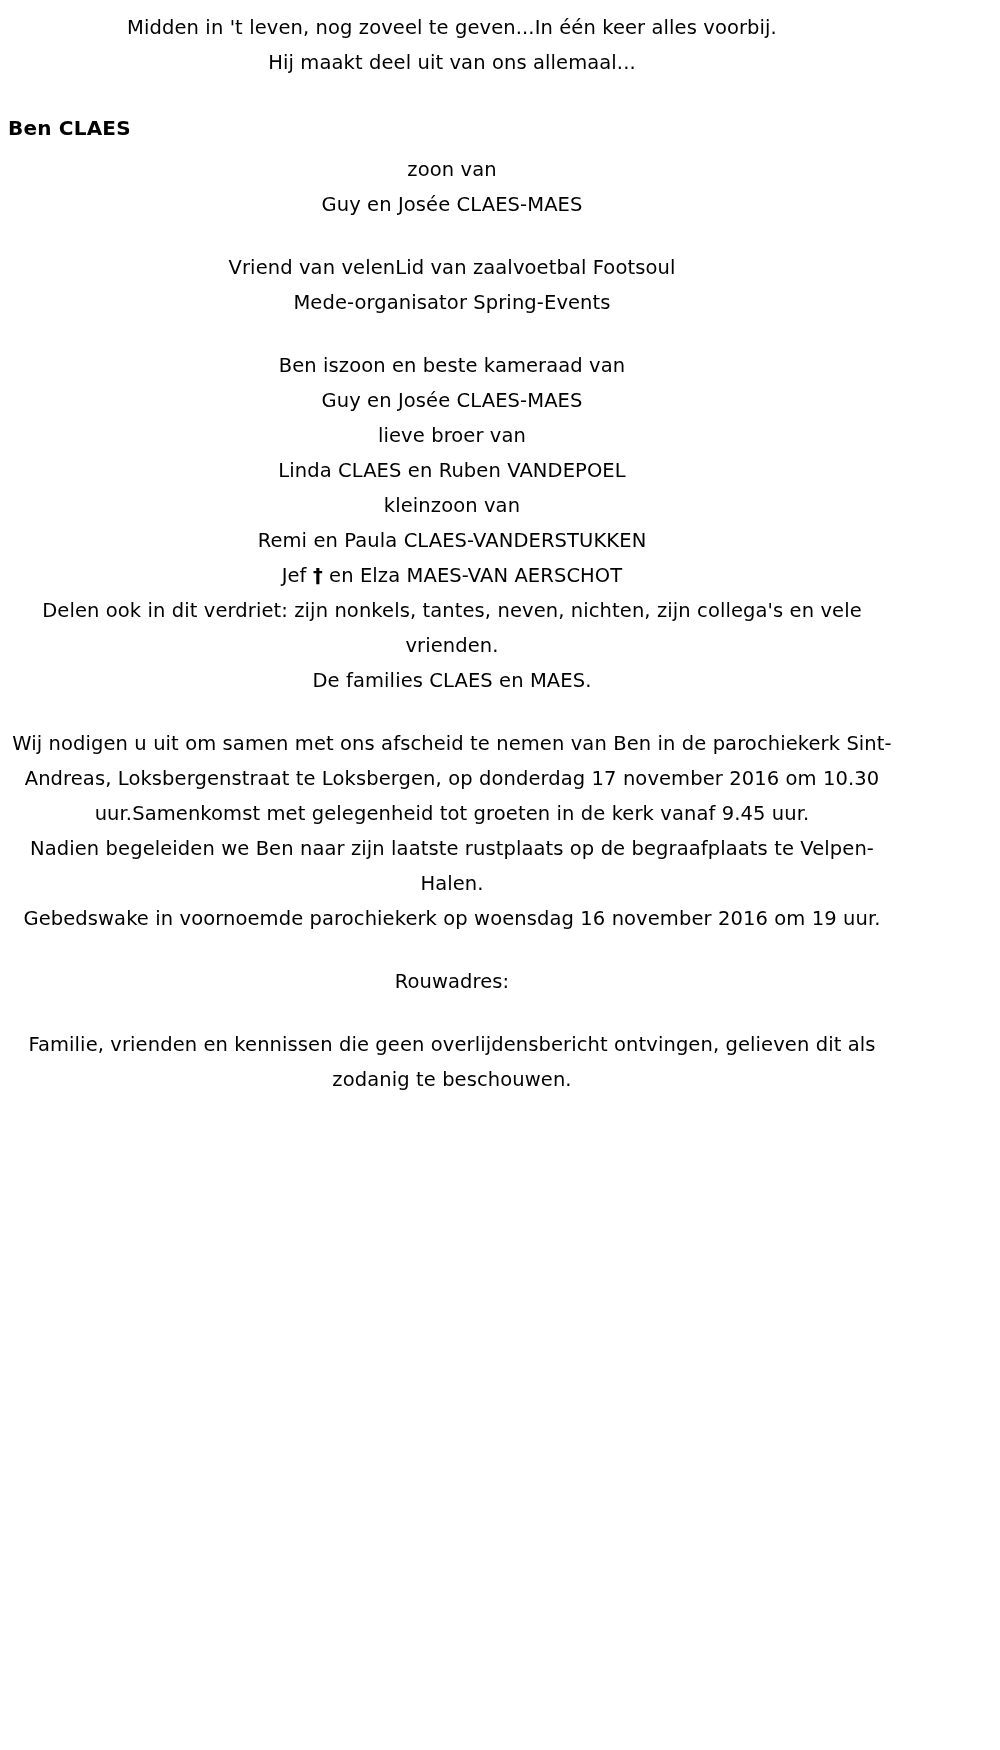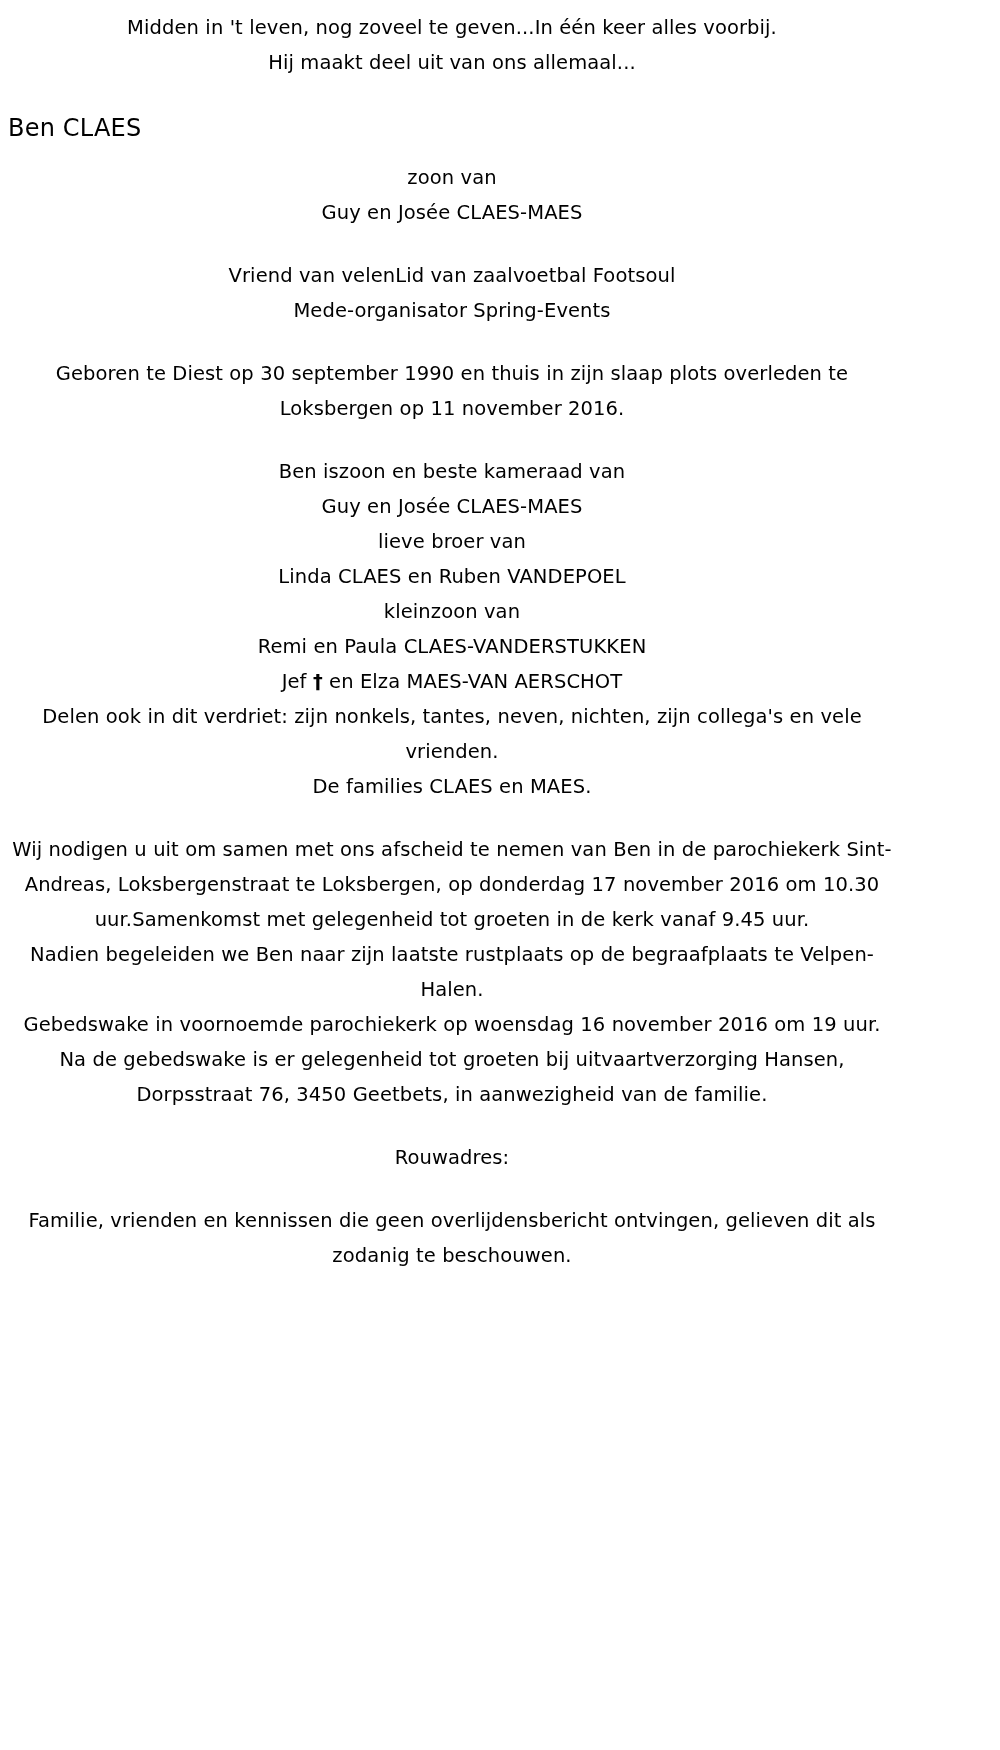--- a/index.html
+++ b/index.html
@@ -26,25 +26,25 @@
   }
   .line {
     font-size: 19.5px;
     line-height: 35px;
     letter-spacing: 0.1px;
     white-space: pre-wrap;
     word-wrap: break-word;
     text-align: center;
   }
   .name-heading {
-    font-size: 24px;
+    font-size: 20px;
     line-height: 40px;
-    font-weight: normal;
+    font-weight: bold;
     letter-spacing: 0.2px;
-    margin: 0 0 12px 0;
+    margin: 0 0 4px 0;
   }
   .dagger {
     font-weight: bold;
   }
 </style>
 </head>
 <body>
 
 <div id="notice">
 
@@ -57,41 +57,37 @@
     <div class="name-heading">Ben CLAES</div>
     <div class="line">zoon van</div>
     <div class="line">Guy en Josée CLAES-MAES</div>
   </div>
 
   <div class="para">
     <div class="line">Vriend van velenLid van zaalvoetbal Footsoul</div>
     <div class="line">Mede-organisator Spring-Events</div>
   </div>
 
-  <div class="para">
-    <div class="line">Geboren te Diest op 30 september 1990 en thuis in zijn slaap plots overleden te Loksbergen op 11 november 2016.</div>
-  </div>
 
   <div class="para">
     <div class="line">Ben iszoon en beste kameraad van</div>
     <div class="line">Guy en Josée CLAES-MAES</div>
     <div class="line">lieve broer van</div>
     <div class="line">Linda CLAES en Ruben VANDEPOEL</div>
     <div class="line">kleinzoon van</div>
     <div class="line">Remi en Paula CLAES-VANDERSTUKKEN</div>
     <div class="line"><span>Jef </span><span class="dagger">†</span><span> en Elza MAES-VAN AERSCHOT</span></div>
     <div class="line">Delen ook in dit verdriet: zijn nonkels, tantes, neven, nichten, zijn collega's en vele vrienden.</div>
     <div class="line">De families CLAES en MAES.</div>
   </div>
 
   <div class="para">
     <div class="line">Wij nodigen u uit om samen met ons afscheid te nemen van Ben in de parochiekerk Sint-Andreas, Loksbergenstraat te Loksbergen, op donderdag 17 november 2016 om 10.30 uur.Samenkomst met gelegenheid tot groeten in de kerk vanaf 9.45 uur.</div>
     <div class="line">Nadien begeleiden we Ben naar zijn laatste rustplaats op de begraafplaats te Velpen-Halen.</div>
     <div class="line">Gebedswake in voornoemde parochiekerk op woensdag 16 november 2016 om 19 uur.</div>
-    <div class="line">Na de gebedswake is er gelegenheid tot groeten bij uitvaartverzorging Hansen, Dorpsstraat 76, 3450 Geetbets, in aanwezigheid van de familie.</div>
   </div>
 
   <div class="para">
     <div class="line">Rouwadres:</div>
   </div>
 
 
   <div class="para">
     <div class="line">Familie, vrienden en kennissen die geen overlijdensbericht ontvingen, gelieven dit als zodanig te beschouwen.</div>
   </div>

